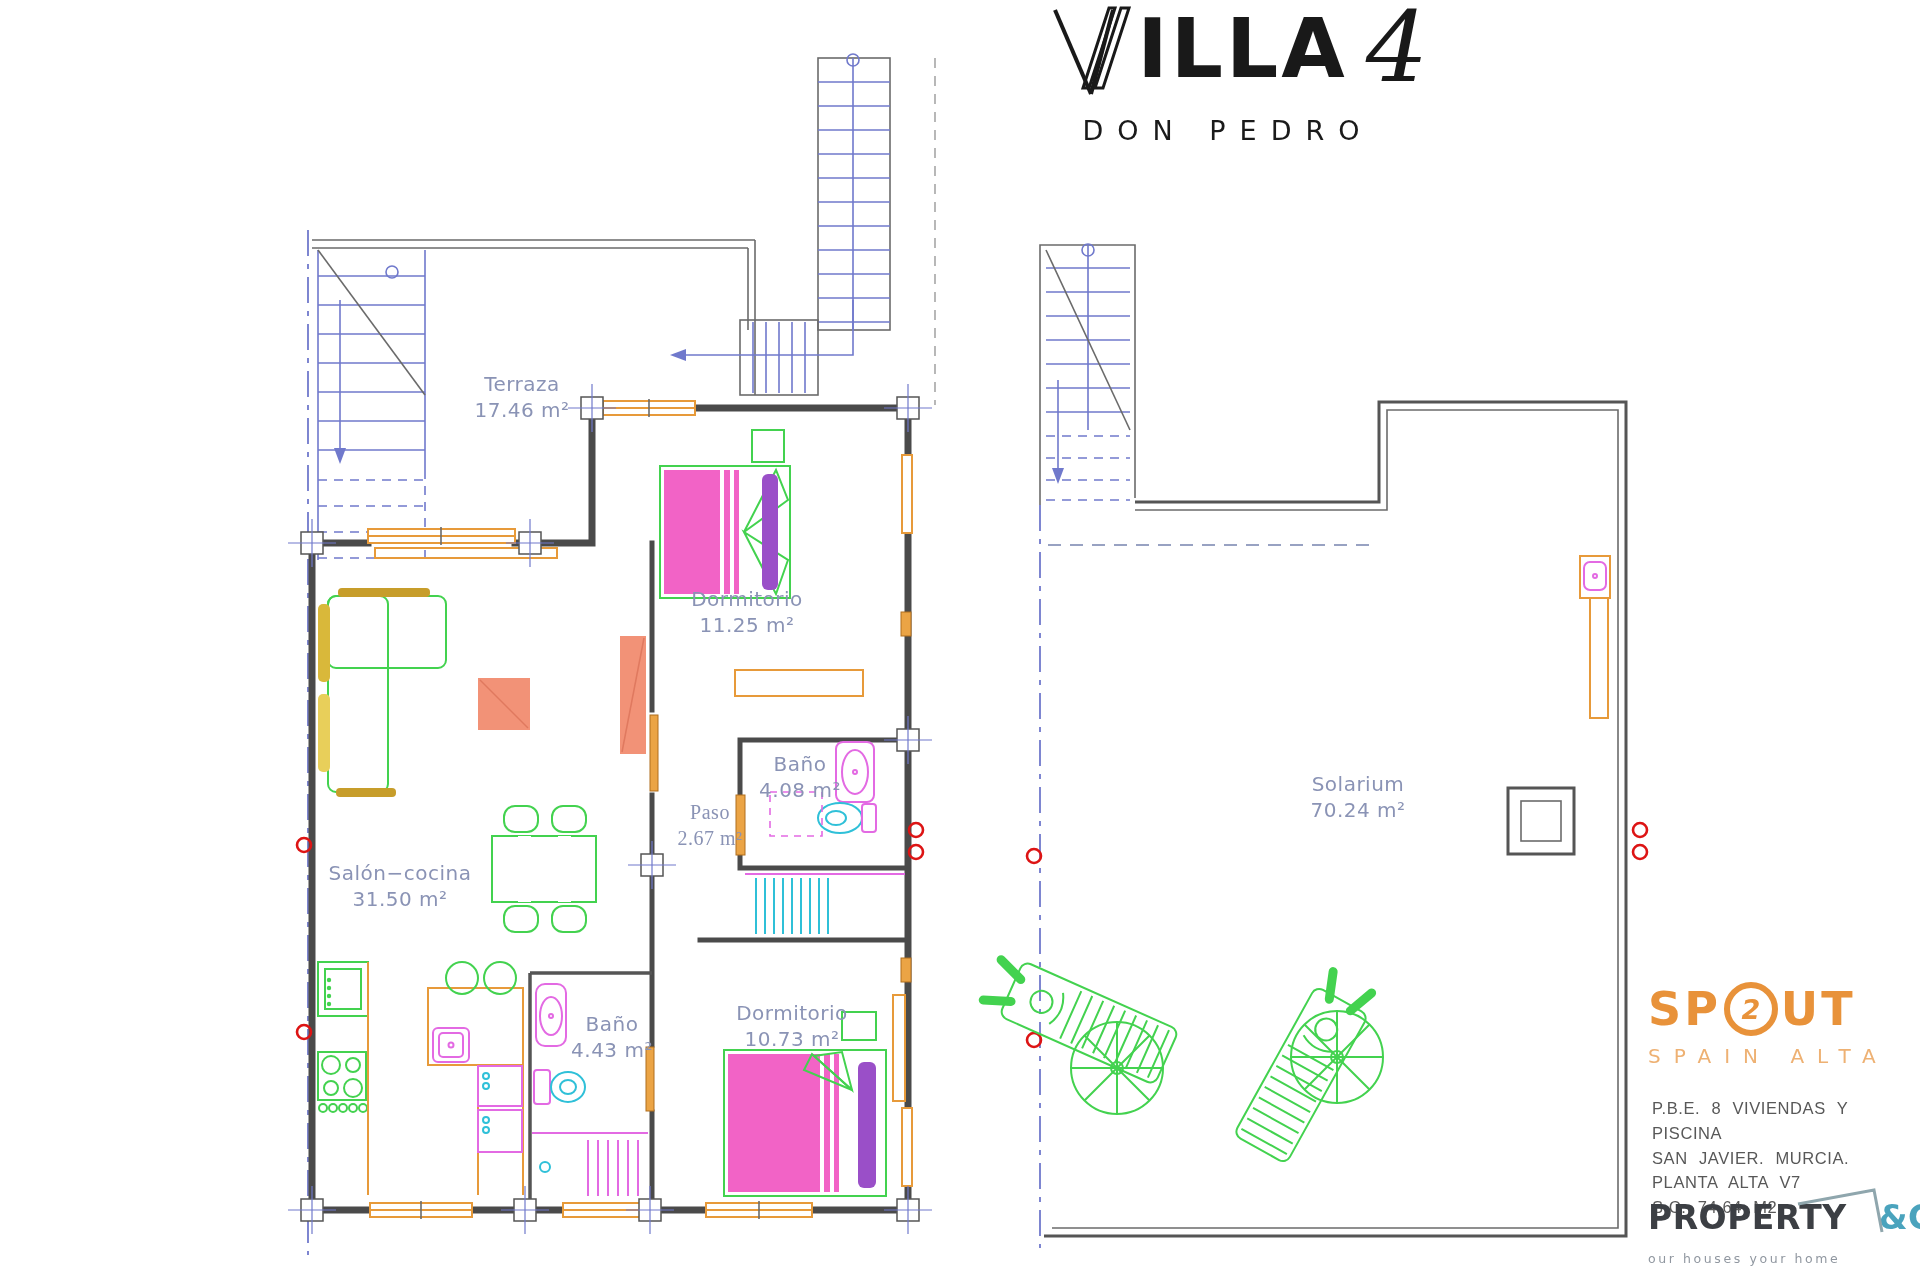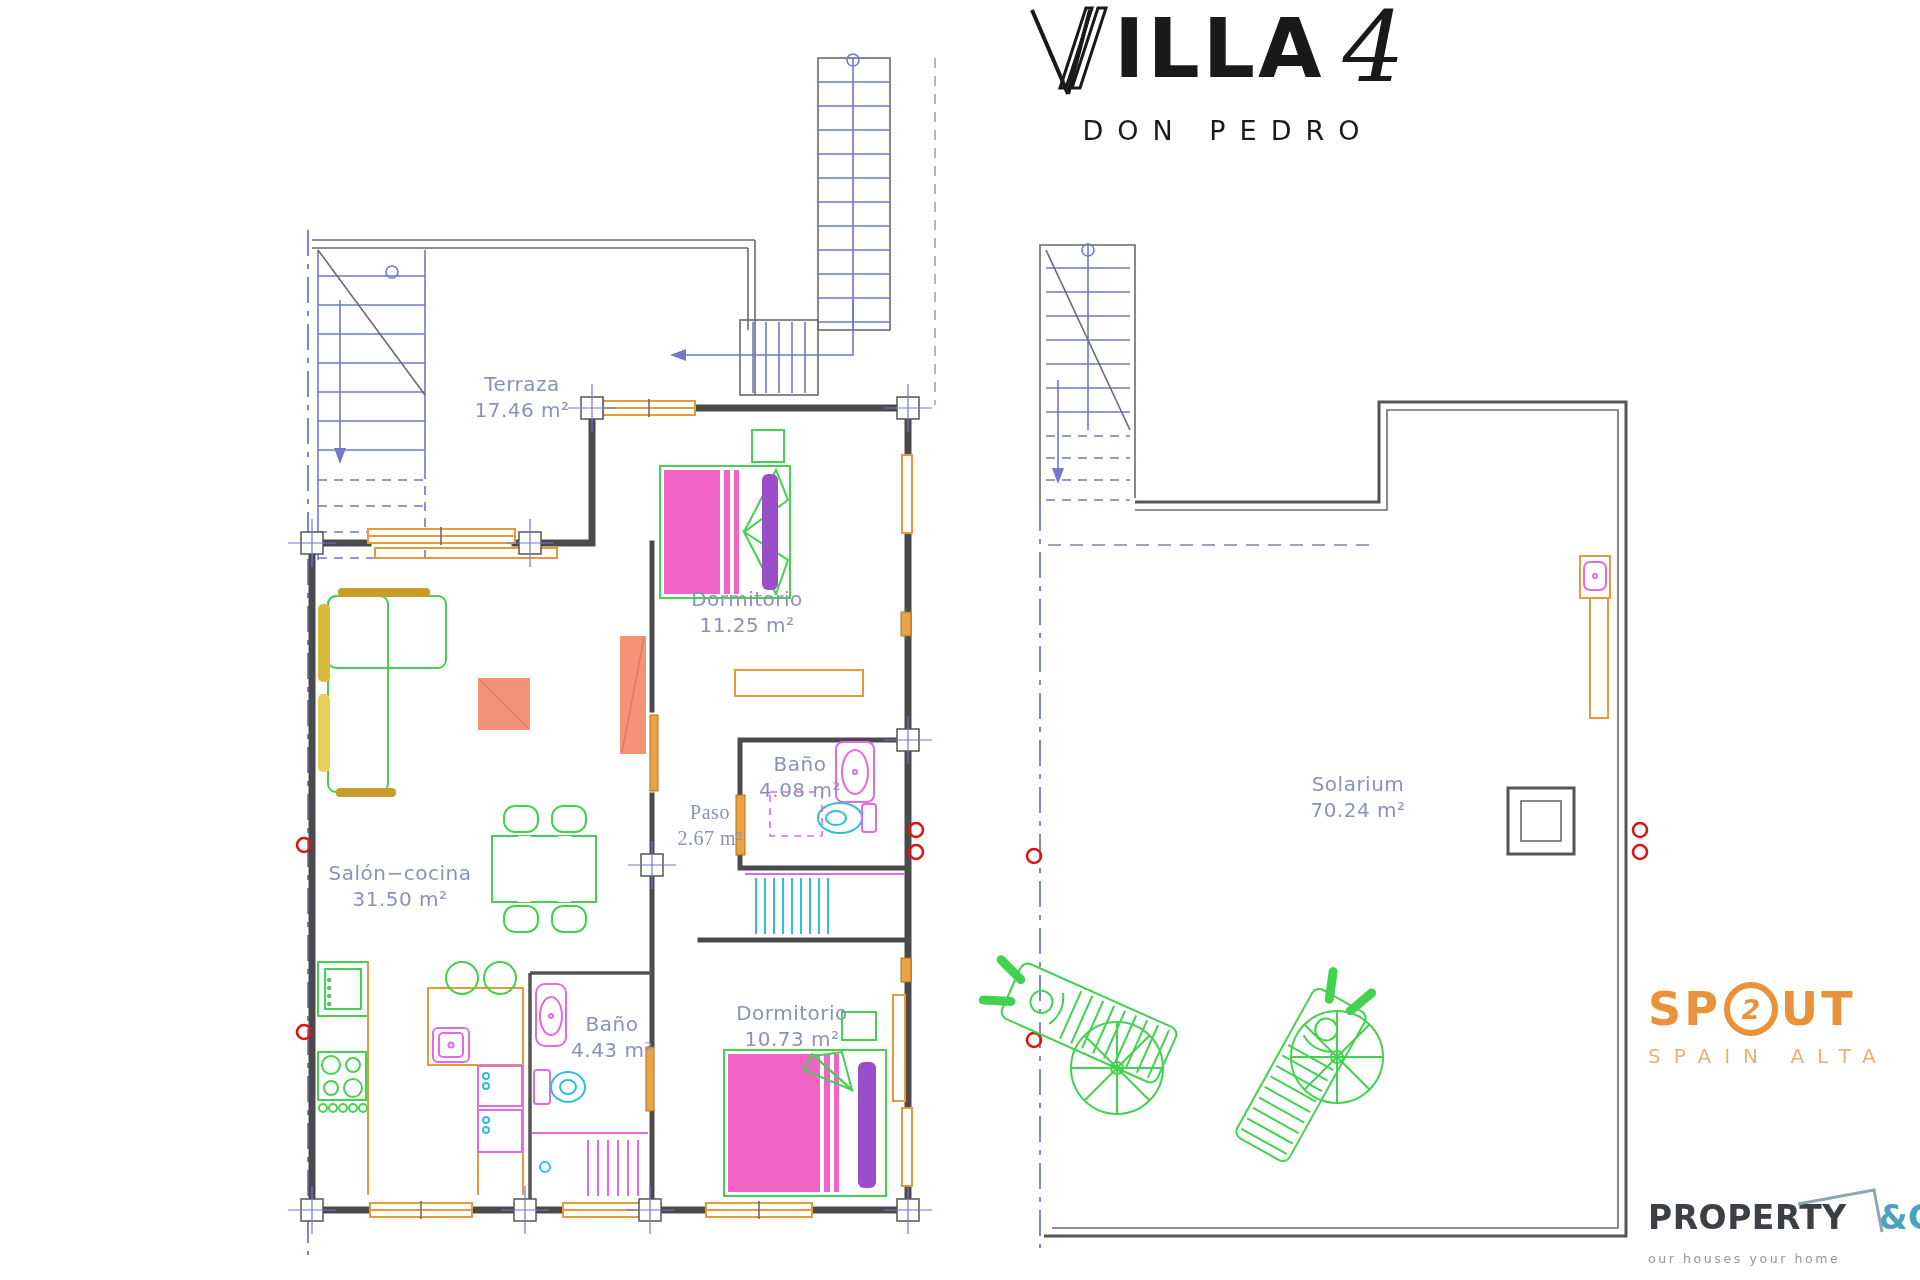--- a/index.html
+++ b/index.html
@@ -32,21 +32,21 @@
   .px  {fill:#fff;stroke:#555;stroke-width:1.5;}
   .cx  {stroke:#7079cc;stroke-width:1.2;}
   .winr{fill:#fff;stroke:#e79a3a;stroke-width:2;}
 
   
   .room-label{position:absolute;transform:translate(-50%,-50%);text-align:center;
     color:#8a93b5;font-size:20px;line-height:1.32;letter-spacing:.5px;white-space:nowrap;}
 
   
   #title-block{position:absolute;left:1028px;top:6px;width:400px;text-align:center;color:#191919;}
-  #title-row{display:flex;align-items:flex-start;justify-content:flex-start;}
+  #title-row{display:flex;align-items:flex-start;justify-content:flex-end;}
   #villa-rest{font-size:82px;font-weight:700;letter-spacing:3px;line-height:1;margin-top:2px;}
   #villa-number{font-family:"DejaVu Serif",serif;font-style:italic;font-weight:400;
     font-size:98px;line-height:.85;margin-left:18px;margin-top:0;}
   #title-subtitle{font-size:27px;font-weight:400;letter-spacing:14px;color:#1a1a1a;margin-top:17px;}
 
   
   #spout{position:absolute;left:1648px;top:982px;width:260px;}
   #spout-row{display:flex;align-items:center;color:#e8923a;font-weight:700;}
   .spout-txt{font-size:46px;letter-spacing:3px;line-height:1;}
   #spout-o{width:42px;height:42px;border:6px solid #e8923a;border-radius:50%;
@@ -465,20 +465,26 @@
   <div id="spout-row">
     <span class="spout-txt">SP</span>
     <span id="spout-o">
       <span>2</span>
     </span>
     <span class="spout-txt">UT</span>
   </div>
   <div id="spout-tagline">SPAIN ALTA</div>
 </div>
 
+<div id="project-info">
+  <div>P.B.E. 8 VIVIENDAS Y PISCINA</div>
+  <div>SAN JAVIER. MURCIA.</div>
+  <div>PLANTA ALTA V7</div>
+  <div>S.C. 74.64 M2</div>
+</div>
 
 <div id="propco">
   <div id="propco-row">
     <span id="propco-name">PROPERTY</span>
     <span id="propco-suffix">&amp;CO</span>
     <svg id="propco-roof" width="104" height="48" viewBox="0 0 104 48">
       <polyline points="2,16 78,2 86,44" fill="none" stroke="#8fa6ad" stroke-width="3"></polyline>
     </svg>
   </div>
   <div id="propco-tagline">our houses your home</div>

